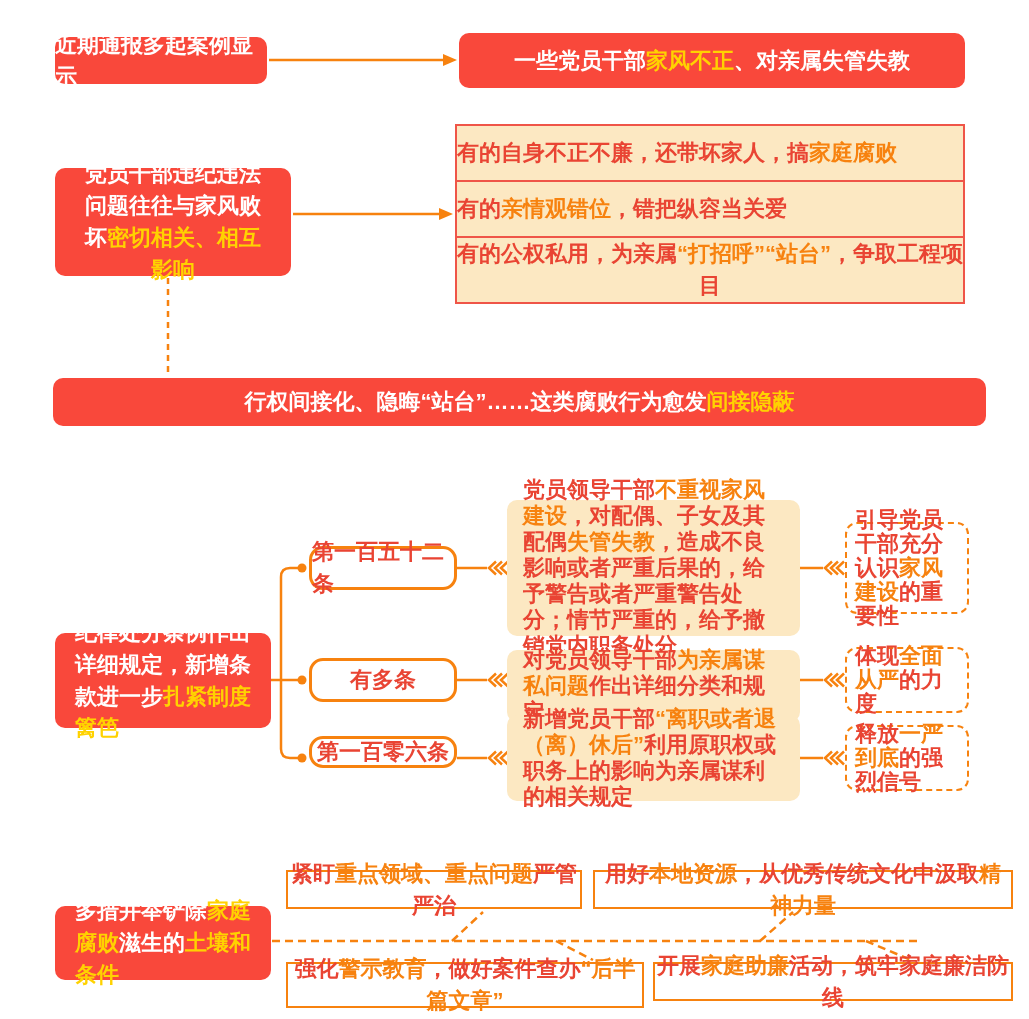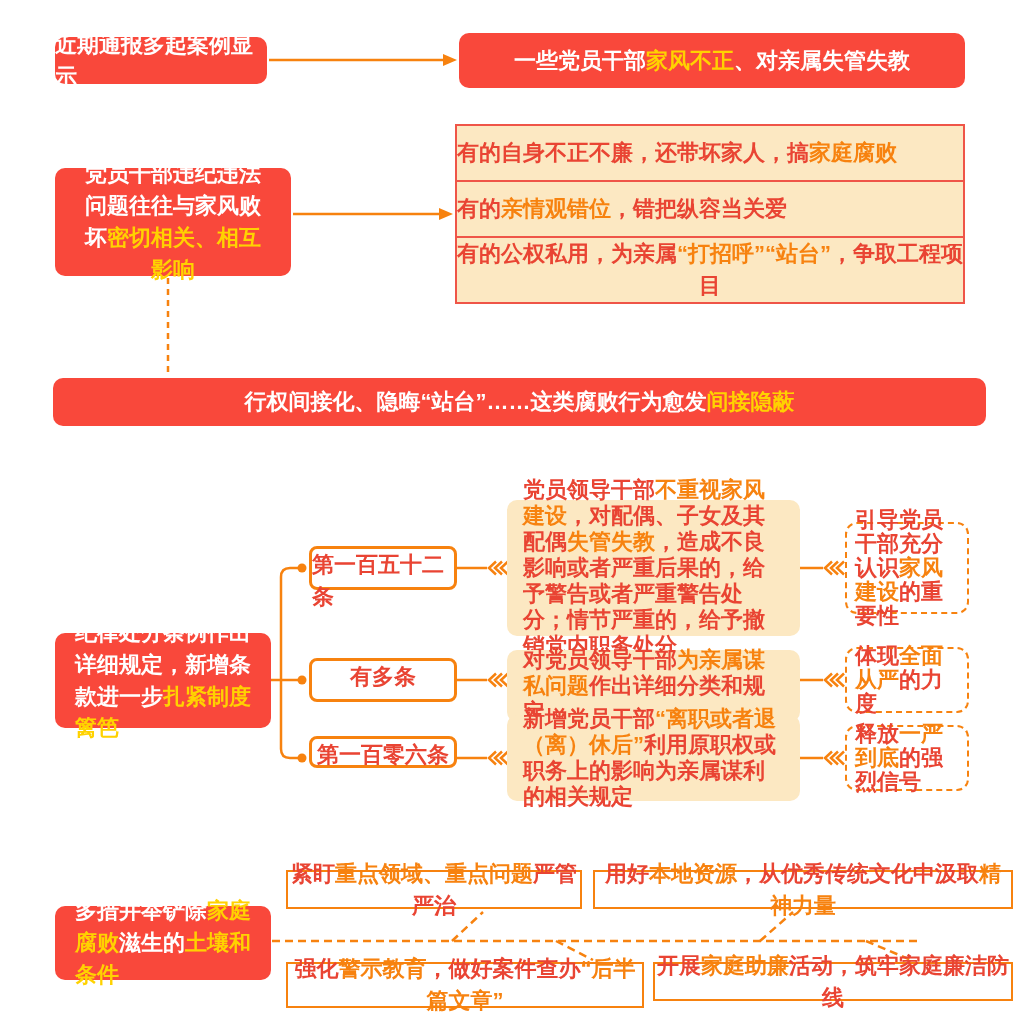--- a/index.html
+++ b/index.html
@@ -6,21 +6,21 @@
   #canvas{position:relative;width:1029px;height:1019px;background:#ffffff;overflow:hidden;
           font-family:"Liberation Sans","DejaVu Sans",sans-serif;font-weight:bold;}
   .abs{position:absolute;box-sizing:border-box;}
   .txt{font-size:22px;line-height:1.45;}
   .redbox{background:#F9483B;border-radius:10px;color:#ffffff;display:flex;align-items:center;justify-content:center;}
   .banner{background:#F9483B;border-radius:10px;color:#ffffff;display:flex;align-items:center;justify-content:center;}
   .tablebox{background:#FCE8C2;border:2px solid #EF5548;display:flex;flex-direction:column;}
   .tablerow{flex:1;display:flex;align-items:center;justify-content:flex-start;text-align:center;}
   .tablerow + .tablerow{border-top:2px solid #EF5548;}
   .creambox{background:#FCE8C2;border-radius:10px;display:flex;align-items:center;}
-  .labelbox{background:#ffffff;border:3px solid #F7820F;border-radius:8px;display:flex;align-items:flex-start;justify-content:center;color:#E94433;}
+  .labelbox{background:#ffffff;border:3px solid #F7820F;border-radius:14px;display:flex;align-items:center;justify-content:center;color:#E94433;}
   .dashbox{background:#ffffff;border:2.5px dashed #F7820F;border-radius:12px;display:flex;align-items:center;}
   .solidbox{background:#ffffff;border:2.5px solid #F7820F;display:flex;align-items:center;justify-content:center;text-align:center;}
   .seg-white{color:#ffffff;}
   .seg-yellow{color:#FFD200;}
   .seg-red{color:#E94433;}
   .seg-orange{color:#F7820F;}
   .wrap{word-break:break-all;}
   .ctr{text-align:center;}
   svg{position:absolute;left:0;top:0;}
 </style>

